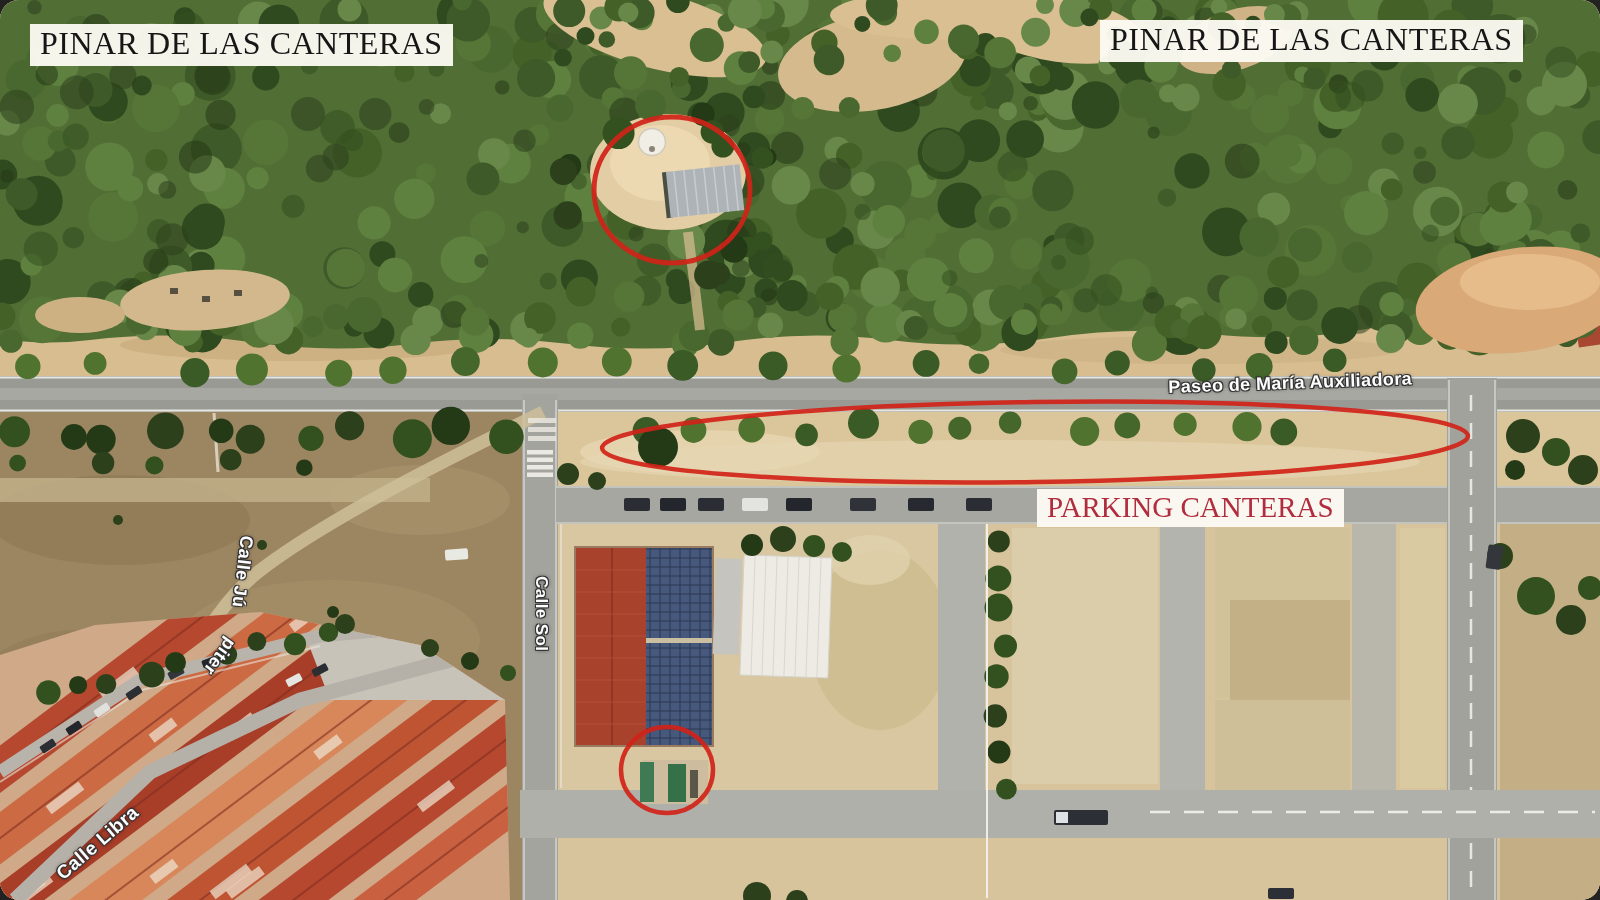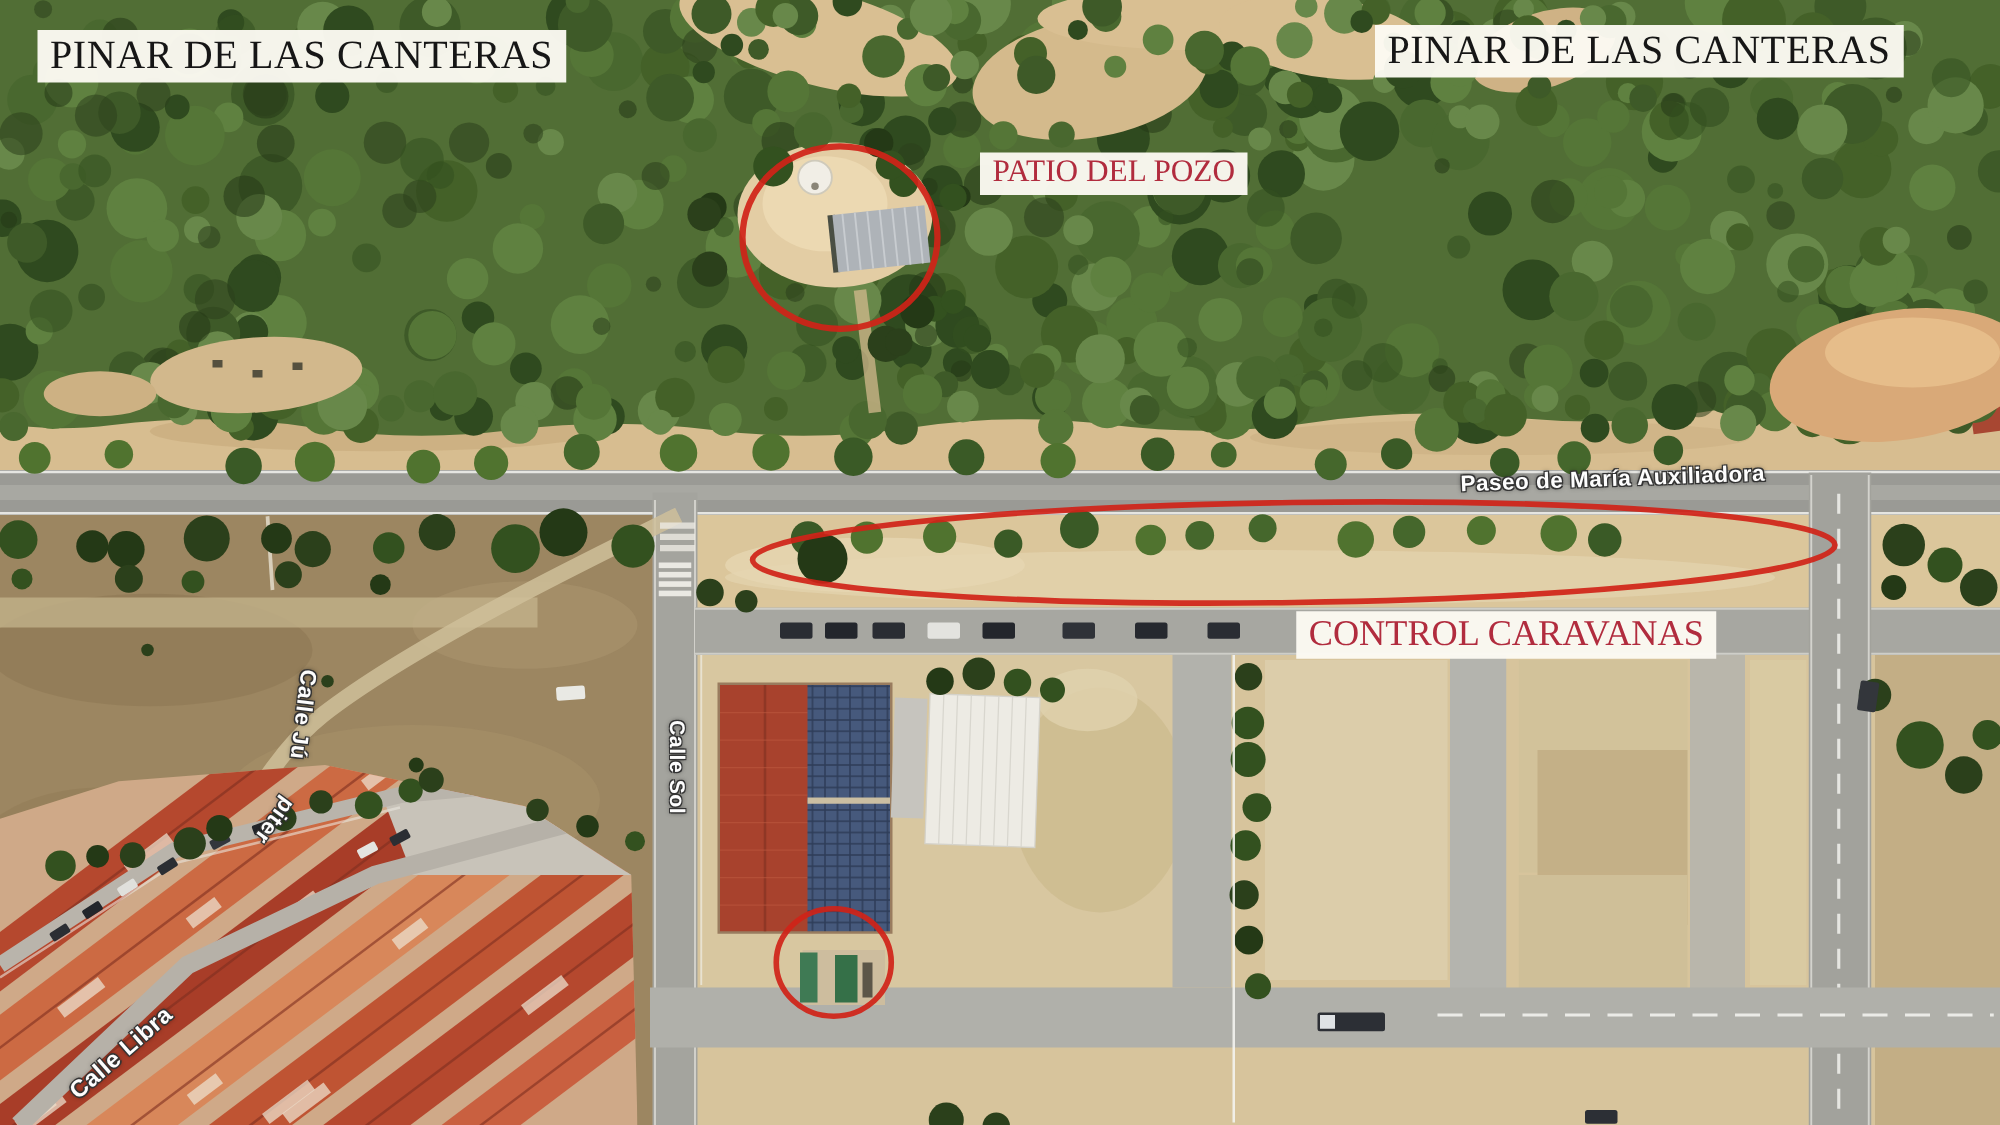--- a/index.html
+++ b/index.html
@@ -1,16 +1,16 @@
 <!DOCTYPE html>
 <html><head>
 <meta charset="utf-8">
 <style>
   html,body{margin:0;padding:0;background:#222;}
-  #stage{position:relative;width:1600px;height:900px;overflow:hidden;background:#d7c49c;font-family:"Liberation Sans",sans-serif;}
+  #stage{position:relative;width:1600px;height:900px;overflow:hidden;background:#d7c49c;font-family:"Liberation Sans",sans-serif;border-radius:19px;}
   #terrain{position:absolute;left:0;top:0;width:1600px;height:900px;display:block;}
   .label-box{position:absolute;background:rgba(252,250,243,.96);padding:3px 10px 5px 10px;font-family:"Liberation Serif","DejaVu Serif",serif;white-space:nowrap;line-height:1.05;}
   .area-label{color:#161616;font-size:32px;letter-spacing:.5px;}
   .annot-label{color:#b12c3e;}
   #lbl-patio{font-size:25px;}
   #lbl-parking{font-size:29px;}
   #lbl-modulo{font-size:29px;}
   .street{position:absolute;color:#fdfdfd;font-weight:bold;white-space:nowrap;letter-spacing:.4px;transform-origin:0 0;
     text-shadow:1px 1px 0 #343434,-1px 1px 0 #343434,1px -1px 0 #343434,-1px -1px 0 #343434,0 0 4px rgba(0,0,0,.75);}
   #st-paseo{left:1168px;top:377px;font-size:18px;transform:rotate(-2deg);}
@@ -947,23 +947,22 @@
     <ellipse cx="672" cy="190" rx="78" ry="73" stroke-width="5" stroke="#d02318"></ellipse>
     <ellipse cx="1035" cy="442" rx="433" ry="40" stroke-width="4.5" transform="rotate(-0.8 1035 442)" stroke="#d02318"></ellipse>
     <ellipse cx="667" cy="770" rx="46" ry="43" stroke-width="4.5" stroke="#d02318"></ellipse>
   </g>
 </svg>
 
 <div class="label-box area-label" id="lbl-pinar-left" style="left:30px;top:24px;">PINAR DE LAS CANTERAS</div>
 
 <div class="label-box area-label" id="lbl-pinar-right" style="left:1100px;top:20px;">PINAR DE LAS CANTERAS</div>
 
-<div class="label-box annot-label" id="lbl-patio" style="left:784px;top:122px;">PATIO DEL POZO</div>
-
-<div class="label-box annot-label" id="lbl-parking" style="left:1037px;top:489px;">CONTROL CARAVANAS</div>
+
+<div class="label-box annot-label" id="lbl-parking" style="left:1037px;top:489px;">PARKING CANTERAS</div>
 
 
 <div class="street" id="st-paseo">Paseo de María Auxiliadora</div>
 <div class="street" id="st-sol">Calle Sol</div>
 <div class="street" id="st-jup1">Calle Jú</div>
 <div class="street" id="st-jup2">piter</div>
 <div class="street" id="st-libra">Calle Libra</div>
 </div>
 
 </body></html>

